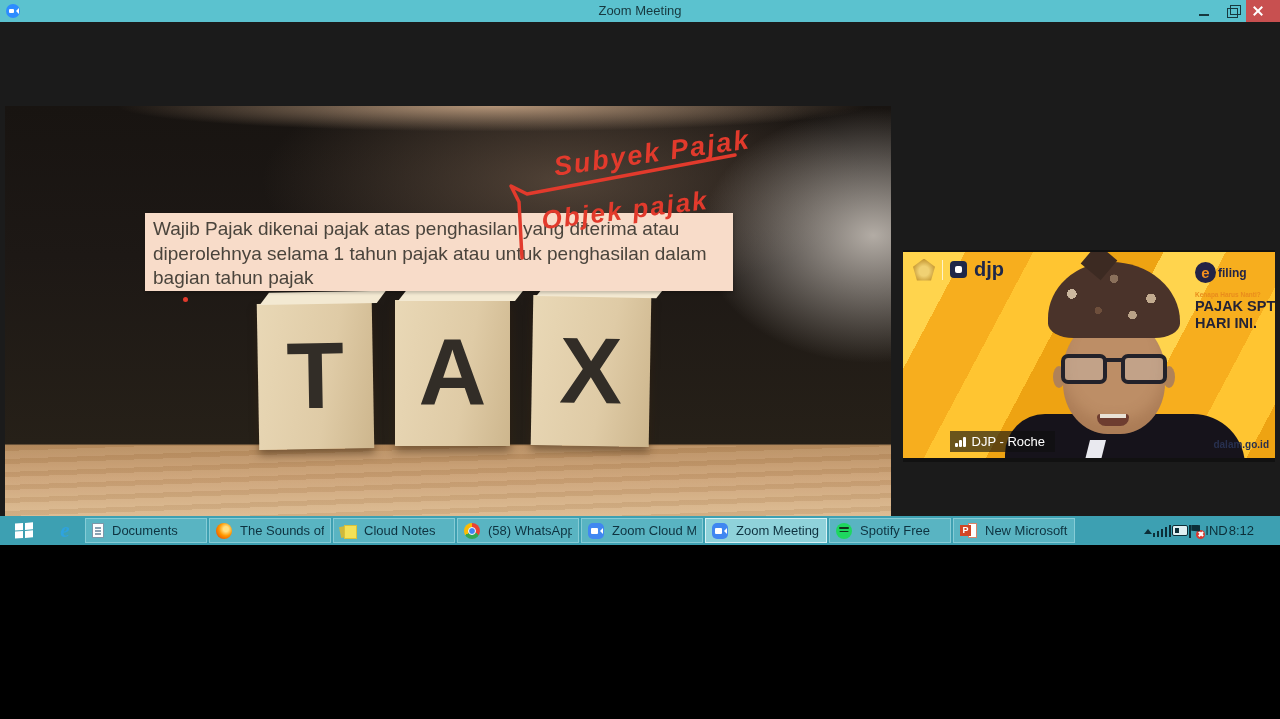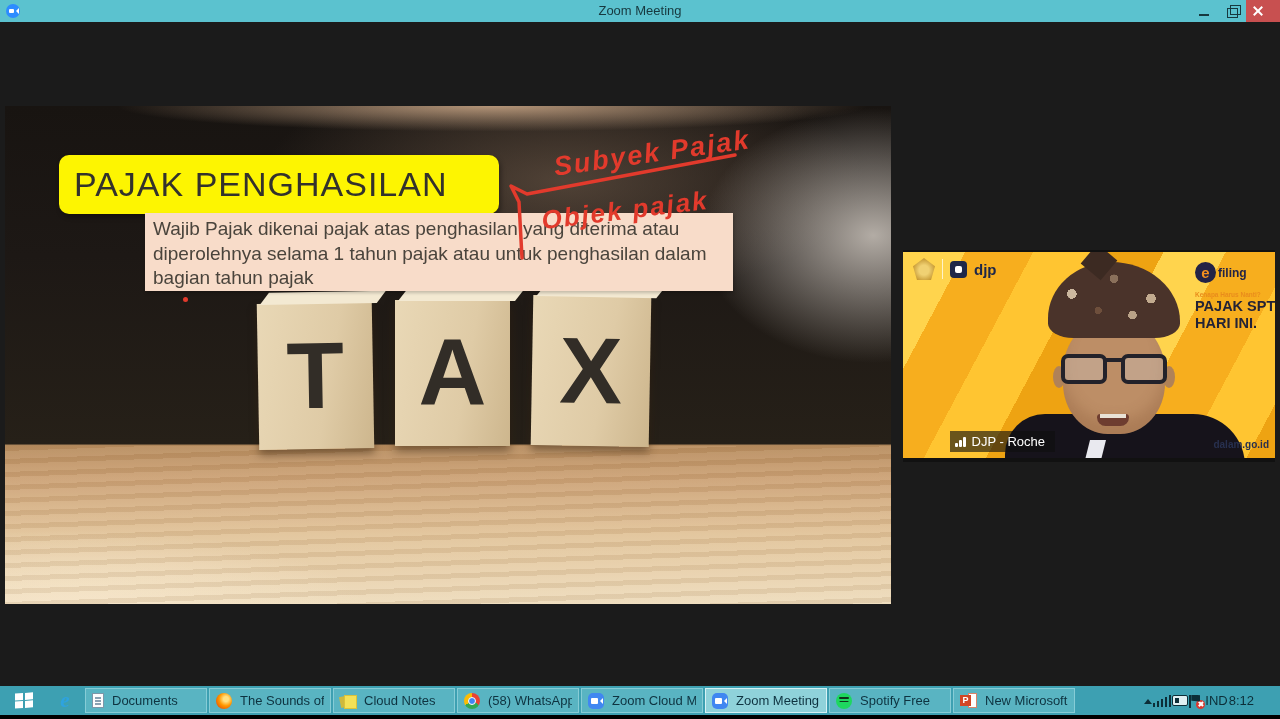--- a/index.html
+++ b/index.html
@@ -1,18 +1,18 @@
 <!DOCTYPE html>
 <html><head>
 <meta charset="utf-8">
 <style>
   * { margin:0; padding:0; box-sizing:border-box; }
   html,body { width:1280px; height:719px; overflow:hidden; background:#000; }
   body { font-family:"Liberation Sans", sans-serif; }
-  .screen { position:absolute; top:0; left:0; width:1280px; height:715px; background:#1b1b1b; overflow:hidden; }
+  .screen { position:absolute; top:0; left:0; width:1280px; height:545px; background:#1b1b1b; overflow:hidden; }
 
   
   .titlebar { position:absolute; top:0; left:0; width:1280px; height:22px; background:#5bc2cf; }
   .app-icon { position:absolute; left:6px; top:4px; width:14px; height:14px; border-radius:50%; background:#2d8cff; }
   .app-icon::before { content:""; position:absolute; left:3px; top:5px; width:5px; height:4px; background:#fff; border-radius:1px; }
   .app-icon::after { content:""; position:absolute; right:1px; top:4px; width:0; height:0; border:3px solid transparent; border-right-color:#fff; }
   .titlebar-title { position:absolute; left:0; right:0; top:0; height:22px; line-height:22px; text-align:center; font-size:13px; color:#17393f; }
   .win-controls { position:absolute; right:0; top:0; height:22px; display:flex; }
   .win-btn { width:28px; height:22px; position:relative; }
   .win-btn.minimize::before { content:""; position:absolute; left:9px; bottom:6px; width:10px; height:2px; background:#17393f; }
@@ -57,21 +57,21 @@
   
   .video { position:absolute; left:903px; top:250px; width:372px; height:212px; overflow:hidden; border-top:2px solid #111; border-bottom:4px solid #111;
     background:repeating-linear-gradient(118deg, #ffd44d 0 55px, #f7ae1e 55px 115px, #ffc531 115px 170px, #eea312 170px 230px); }
 
   .v-header { position:absolute; left:10px; top:6px; display:flex; align-items:center; gap:7px; }
   .kemenkeu-logo { width:22px; height:22px; background:radial-gradient(circle at 50% 55%, #f0d173 0 30%, #c79a35 70%); 
     clip-path:polygon(50% 0, 100% 38%, 82% 100%, 18% 100%, 0 38%); }
   .v-divider { width:1px; height:20px; background:rgba(255,255,255,0.7); }
   .djp-mark { width:17px; height:17px; background:#1e2749; border-radius:4px; position:relative; }
   .djp-mark::before { content:""; position:absolute; left:5px; top:5px; width:7px; height:7px; background:#fff; border-radius:2px; }
-  .djp-text { font-size:15px; font-weight:bold; color:#1e2749;text-align:right; }
+  .djp-text { font-size:20px; font-weight:bold; color:#1e2749;text-align:right; }
 
   .efiling { position:absolute; right:14px; top:10px; width:66px; }
   .efiling-row { display:flex; align-items:center; gap:2px; }
   .efiling-e { width:21px; height:21px; border-radius:50%; background:#232346; color:#f5901e; font-weight:bold; font-size:15px; line-height:21px; text-align:center; }
   .efiling-brand { font-size:12px; font-weight:bold; color:#232346; letter-spacing:0; }
   .efiling-tagline { margin-top:8px; font-size:6.5px; font-weight:bold; color:#e98c1c; white-space:nowrap; }
   .efiling-line { font-size:14.5px; font-weight:800; color:#232336; line-height:1.15; white-space:nowrap; }
 
   .person { position:absolute; left:130px; top:8px; width:160px; height:204px; }
   .p-body { position:absolute; bottom:-6px; left:-28px; width:240px; height:56px; background:#16131b; border-radius:40px 52px 0 0; }
@@ -171,21 +171,20 @@
     <div class="tax-block block-t">
       <span class="tax-letter">T</span>
     </div>
     <div class="tax-block block-a">
       <span class="tax-letter">A</span>
     </div>
     <div class="tax-block block-x">
       <span class="tax-letter">X</span>
     </div>
 
-    <div class="slide-title">PAJAK PENGHASILAN</div>
     <div class="slide-body">Wajib Pajak dikenai pajak atas penghasilan yang diterima atau diperolehnya selama 1 tahun pajak atau untuk penghasilan dalam bagian tahun pajak</div>
 
     <svg class="ann-svg" width="260" height="120" viewBox="0 0 260 120">
       <polyline points="238,9 30,48 14,40 22,56 25,112" fill="none" stroke="#e23a2c" stroke-width="3.5" stroke-linecap="round" stroke-linejoin="round"></polyline>
     </svg>
     <div class="ann-text ann-top">Subyek Pajak</div>
     <div class="ann-text ann-bottom">Objek pajak</div>
     <div class="ann-dot"></div>
   </div>
 

